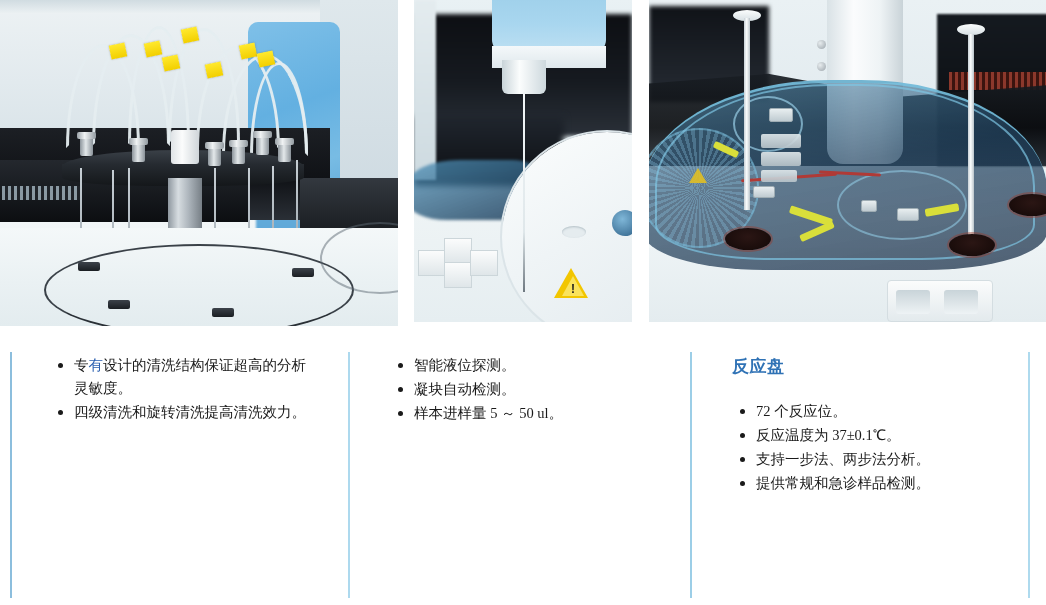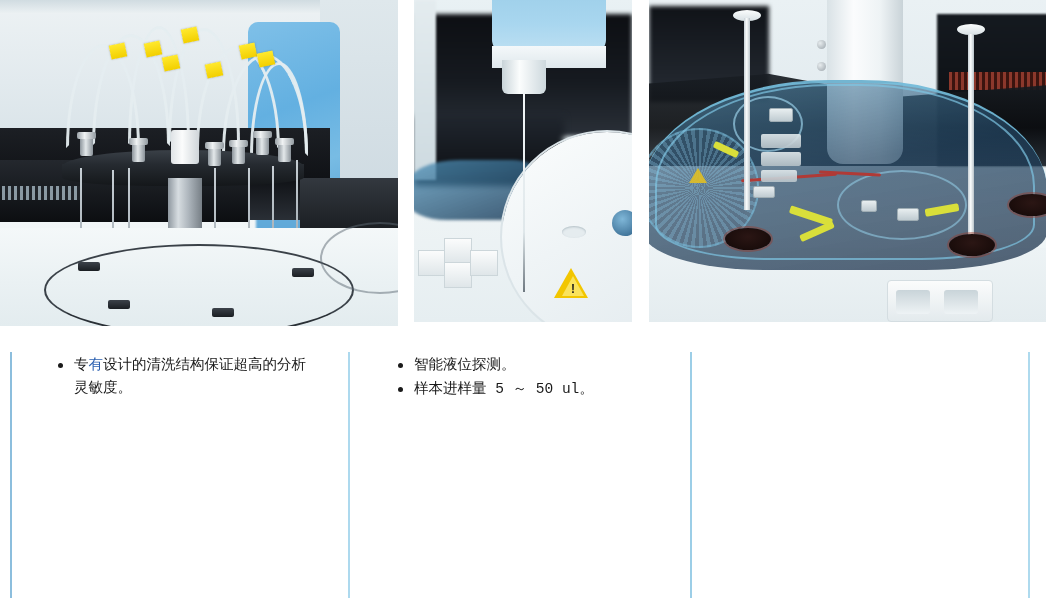--- a/index.html
+++ b/index.html
@@ -371,21 +371,21 @@
     list-style:none;
     margin-top:22px;
   }
   ul.bullets li {
     position:relative;
     padding-left:18px;
     font-size:14.5px;
     line-height:23px;
     color:#1a1a1a;
     margin-bottom:1px;
-    font-family:Liberation Mono, monospace;
+    font-family:Liberation Serif, serif;
   }
   ul.bullets li::before {
     content:"";
     position:absolute;
     left:2px; top:9px;
     width:5px; height:5px;
     border-radius:50%;
     background:#1a1a1a;
   }
   #col1 ul.bullets { margin-left:14px; width:252px; }
@@ -539,25 +539,36 @@
   <div class="text-area">
 
     <div class="divider" id="div0"></div>
     <div class="divider" id="div1"></div>
     <div class="divider" id="div2"></div>
     <div class="divider" id="div3"></div>
 
     <div class="col" id="col1">
       <ul class="bullets">
         <li><span>专</span><span class="hl">有</span><span>设计的清洗结构保证超高的分析灵敏度。</span></li>
+        <li><span>四级清洗和旋转清洗提高清洗效力。</span></li>
       </ul>
     </div>
 
     <div class="col" id="col2">
       <ul class="bullets">
         <li><span>智能液位探测。</span></li>
+        <li><span>凝块自动检测。</span></li>
         <li><span>样本进样量 5 ～ 50 ul。</span></li>
       </ul>
     </div>
 
+    <div class="col" id="col3">
+      <div class="col-title">反应盘</div>
+      <ul class="bullets">
+        <li><span>72 个反应位。</span></li>
+        <li><span>反应温度为 37±0.1℃。</span></li>
+        <li><span>支持一步法、两步法分析。</span></li>
+        <li><span>提供常规和急诊样品检测。</span></li>
+      </ul>
+    </div>
 
   </div>
 </div>
 
 </body></html>

